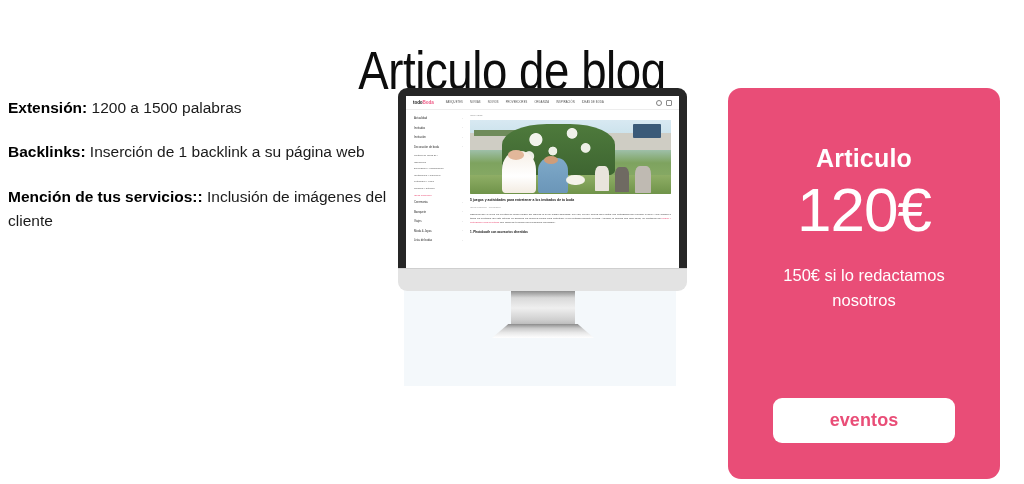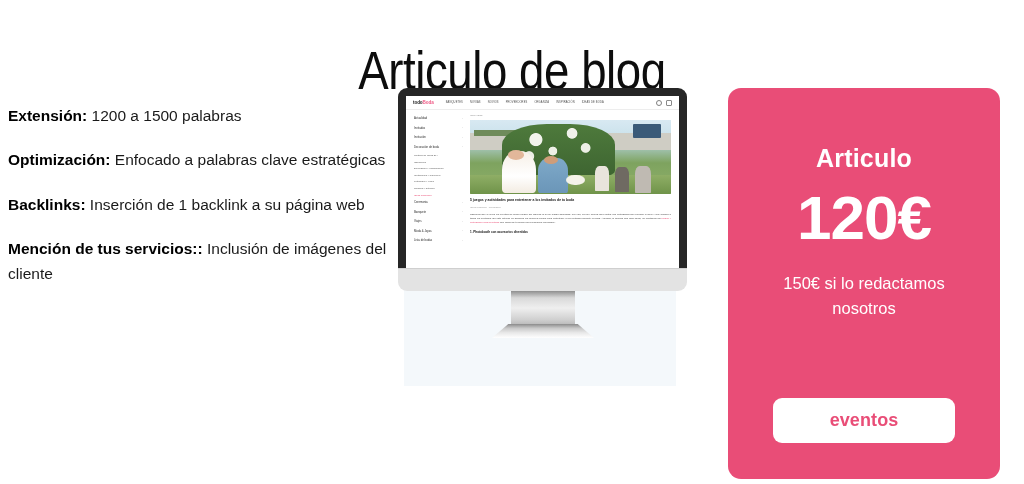--- a/index.html
+++ b/index.html
@@ -32,21 +32,21 @@
     color: #0d0d0d;
     font-family: "Liberation Sans", sans-serif;
     transform: scaleX(0.86);
     transform-origin: center top;
   }
 
   
   .features {
     position: absolute;
     left: 8px;
-    top: 88px;
+    top: 80px;
     width: 382px;
   }
   .feature-item {
     font-size: 15.5px;
     line-height: 24.5px;
     color: #1a1a1a;
     margin-bottom: 20px;
     font-family: "Liberation Sans", sans-serif;
   }
   .feature-item:last-child { margin-bottom: 12px; }
@@ -276,23 +276,23 @@
     color: #ffffff;
   }
   .price-plan {
     font-size: 25px;
     font-weight: 700;
     line-height: 30px;
     letter-spacing: 0.2px;
   }
   .price-amount {
     font-size: 62px;
-    font-weight: 700;
+    font-weight: 400;
     line-height: 74px;
-    margin-top: 8px;
+    margin-top: 0;
     letter-spacing: -1px;
   }
   .price-note {
     font-size: 16.5px;
     line-height: 25px;
     font-weight: 400;
     margin-top: 16px;
     padding: 0 8px;
   }
   .price-cta {
@@ -317,23 +317,20 @@
 <body>
 
 <h1 class="page-title">Articulo de blog</h1>
 
 <div class="features">
 
   <p class="feature-item">
     <span class="feature-label">Extensión:</span><span class="feature-text"> 1200 a 1500 palabras</span>
   </p>
 
-  <p class="feature-item">
-    <span class="feature-label">Optimización:</span><span class="feature-text"> Enfocado a palabras clave estratégicas</span>
-  </p>
 
   <p class="feature-item">
     <span class="feature-label">Backlinks:</span><span class="feature-text"> Inserción de 1 backlink a su página web</span>
   </p>
 
   <p class="feature-item">
     <span class="feature-label">Mención de tus servicios::</span><span class="feature-text"> Inclusión de imágenes del cliente</span>
   </p>
 
 </div>

